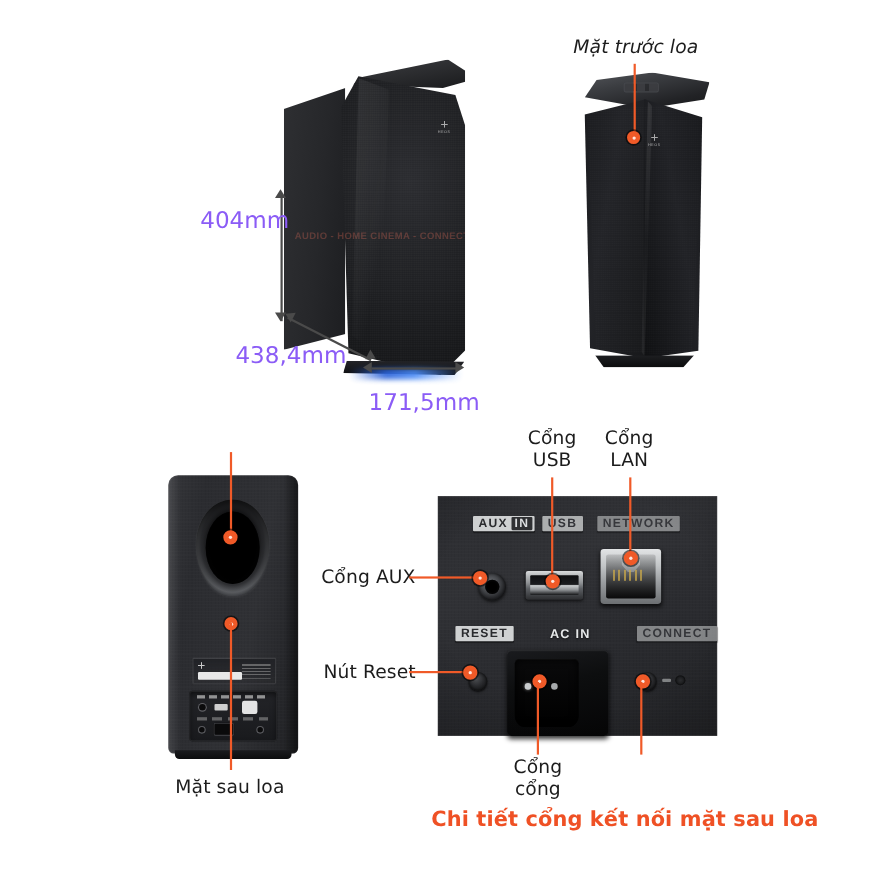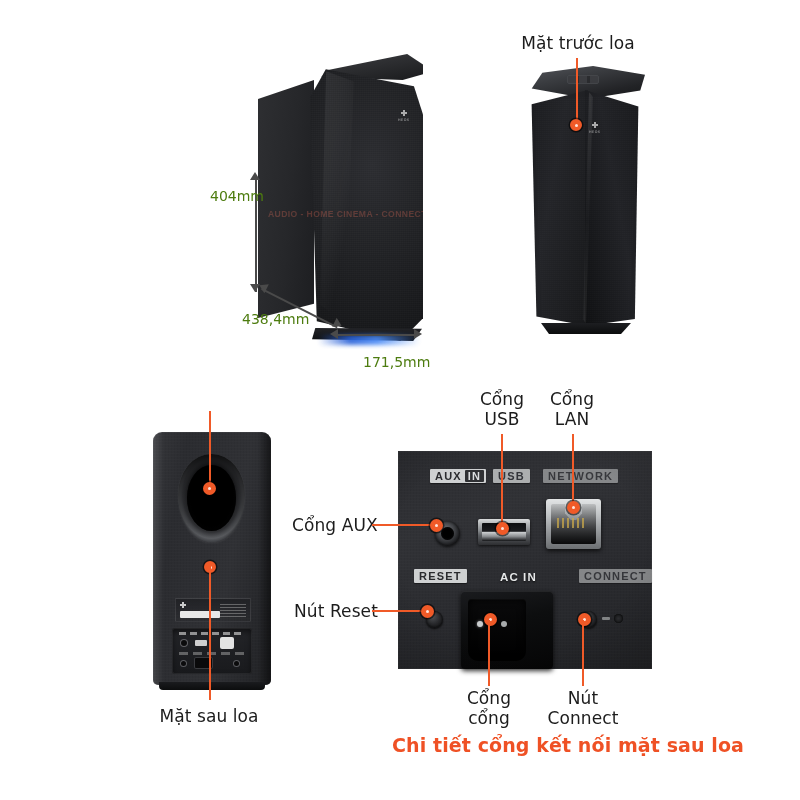--- a/index.html
+++ b/index.html
@@ -13,21 +13,21 @@
   .stage{position:absolute;left:0;top:0;width:800px;height:800px;}
   .abs{position:absolute;}
 
   
   .lbl{
     position:absolute;color:#1c1c1c;font-size:17px;line-height:1.18;
     white-space:pre;letter-spacing:.1px;
   }
   .lbl.ctr{text-align:center;}
   .dim{
-    position:absolute;color:#4d7c0f;font-size:14px;white-space:nowrap;margin-left:28px;
+    position:absolute;color:#8b5cf6;font-size:21px;white-space:nowrap;
   }
   .caption{
     position:absolute;color:#ef5125;font-size:19px;font-weight:bold;
     white-space:nowrap;letter-spacing:.1px;
   }
 
   
   .cline-v{position:absolute;width:2px;background:#f05a28;}
   .cline-h{position:absolute;height:2px;background:#f05a28;}
   .dot{
@@ -364,21 +364,21 @@
     <div class="bodyR"></div>
     <div class="seam"></div>
     <div class="grain"></div>
     <div class="heoslogo" style="left:62px;top:56px;">
       <span class="mark"></span>
       <span class="txt">HEOS</span>
     </div>
     <div class="foot"></div>
   </div>
 
-  <div class="lbl ctr" style="left:513px;top:33px;width:130px;">Mặt trước loa</div>
+  <div class="lbl ctr" style="left:513px;top:33px;width:130px;font-style:italic;">Mặt trước loa</div>
   <div class="cline-v" style="left:576px;top:58px;height:66px;"></div>
   <div class="dot" style="left:570px;top:119px;width:8px;height:8px;">
       <i></i>
     </div>
 
   <div class="abs" id="spk3">
     <div class="shell"></div>
     <div class="shellTex"></div>
     <div class="edgeL"></div>
     <div class="edgeR"></div>
@@ -478,17 +478,16 @@
   <div class="dot" style="left:484px;top:613px;width:9px;height:9px;">
       <i></i>
     </div>
   <div class="cline-v" style="left:488px;top:620px;height:66px;"></div>
   <div class="lbl ctr" style="left:444px;top:688px;width:90px;"><span>Cổng</span><br><span>cổng</span></div>
 
   <div class="dot" style="left:578px;top:613px;width:9px;height:9px;">
       <i></i>
     </div>
   <div class="cline-v" style="left:582px;top:620px;height:66px;"></div>
-  <div class="lbl ctr" style="left:538px;top:688px;width:90px;"><span>Nút</span><br><span>Connect</span></div>
 
   <div class="caption" style="left:392px;top:734px;text-align:right;">Chi tiết cổng kết nối mặt sau loa</div>
 
 </div>
 
 </body></html>

